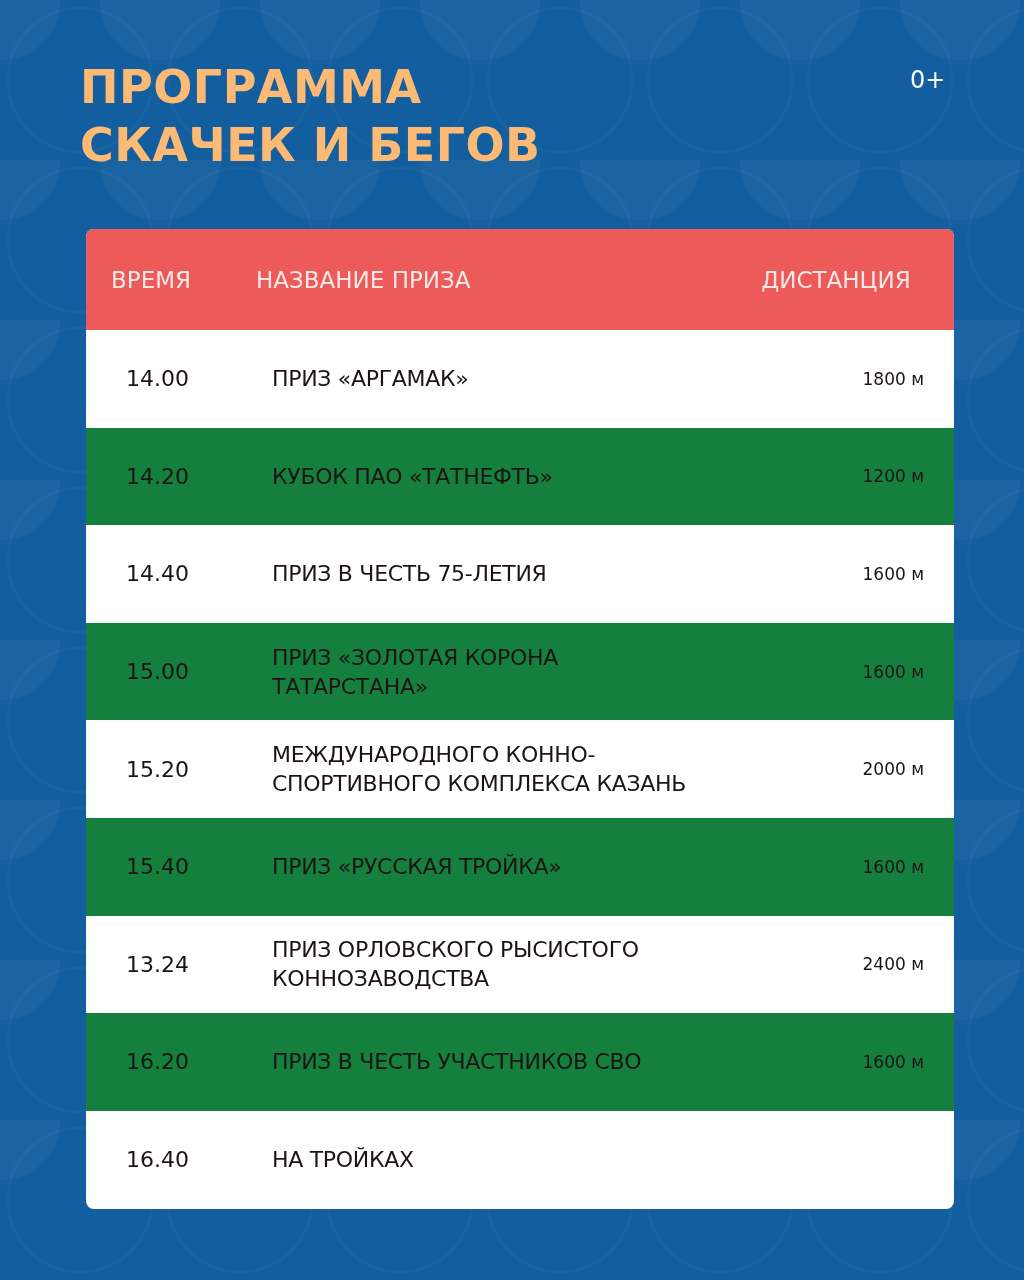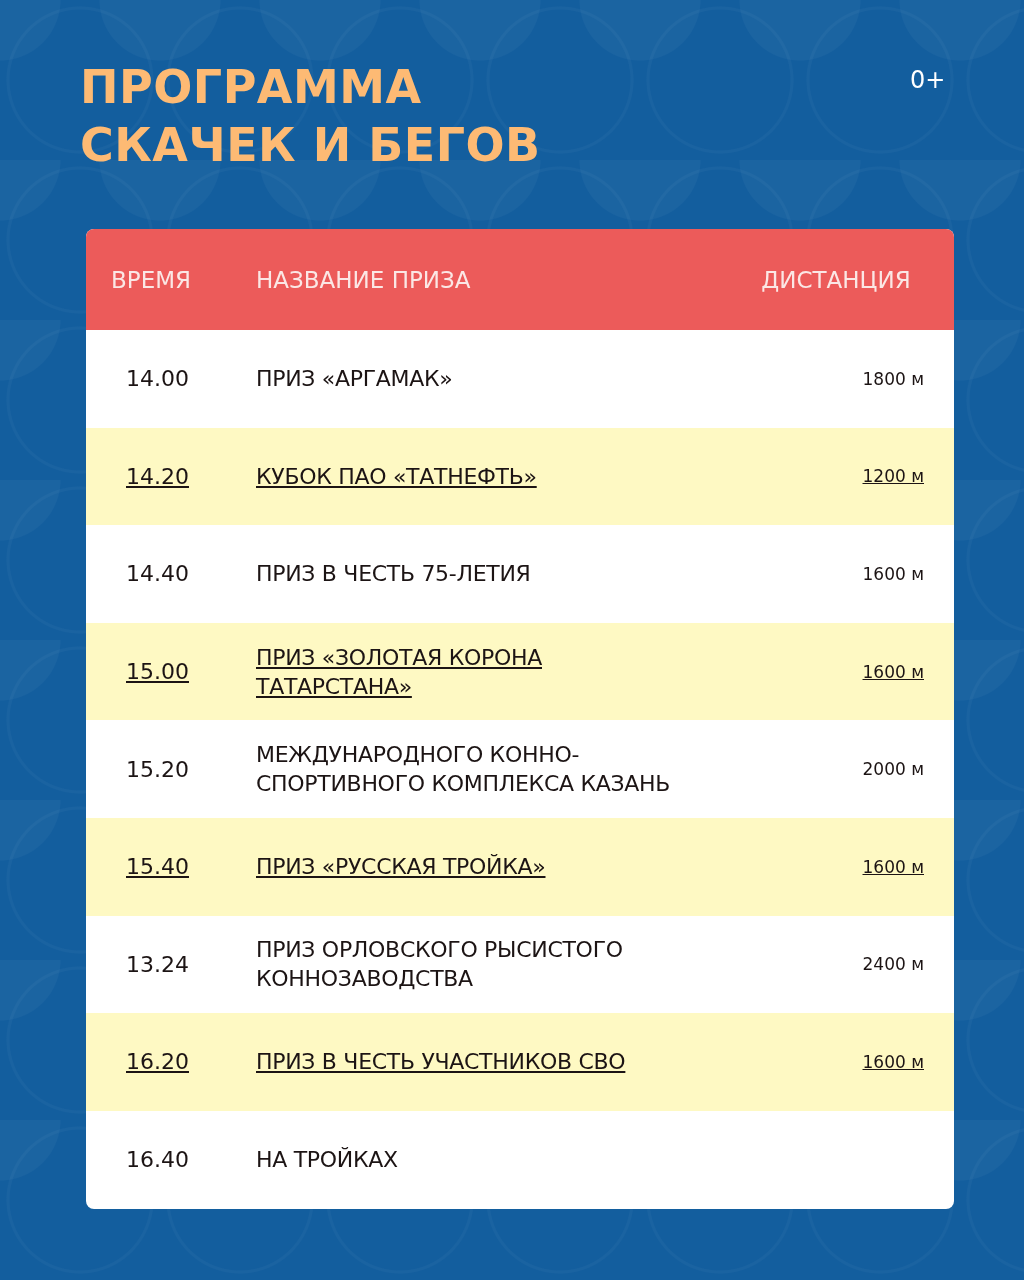--- a/index.html
+++ b/index.html
@@ -49,33 +49,33 @@
     font-size: 23px;
   }
   .col-time { width: 170px; padding-left: 25px; flex: none; }
   .col-name { flex: 1; padding-left: 0; }
   .col-dist { width: 200px; flex: none; text-align: center; padding-right: 36px; }
   .row {
     height: 97.6px;
     display: flex; align-items: center;
     color: #1c1414;
   }
-  .row.pink { background: #fef9c3; text-decoration: underline; }
+  .row.pink { background: #15803d; }
   .row .col-time {
     padding-left: 40px;
     font-family: "DejaVu Sans", sans-serif;
     font-size: 22px;
   }
   .row .col-name {
     font-family: "DejaVu Sans", sans-serif;
     font-size: 22px;
     line-height: 29px;
     letter-spacing: -0.3px;
   }
-  .row .col-name span { display: block; }
+  .row .col-name span { display: block; margin-left: 16px; }
   .row .col-dist {
     text-align: right;
     padding-right: 0;
     width: 180px;
     padding-left: 0;
     margin-right: 30px;
     font-family: "DejaVu Sans", sans-serif;
     font-size: 17px;
   }
 </style>

